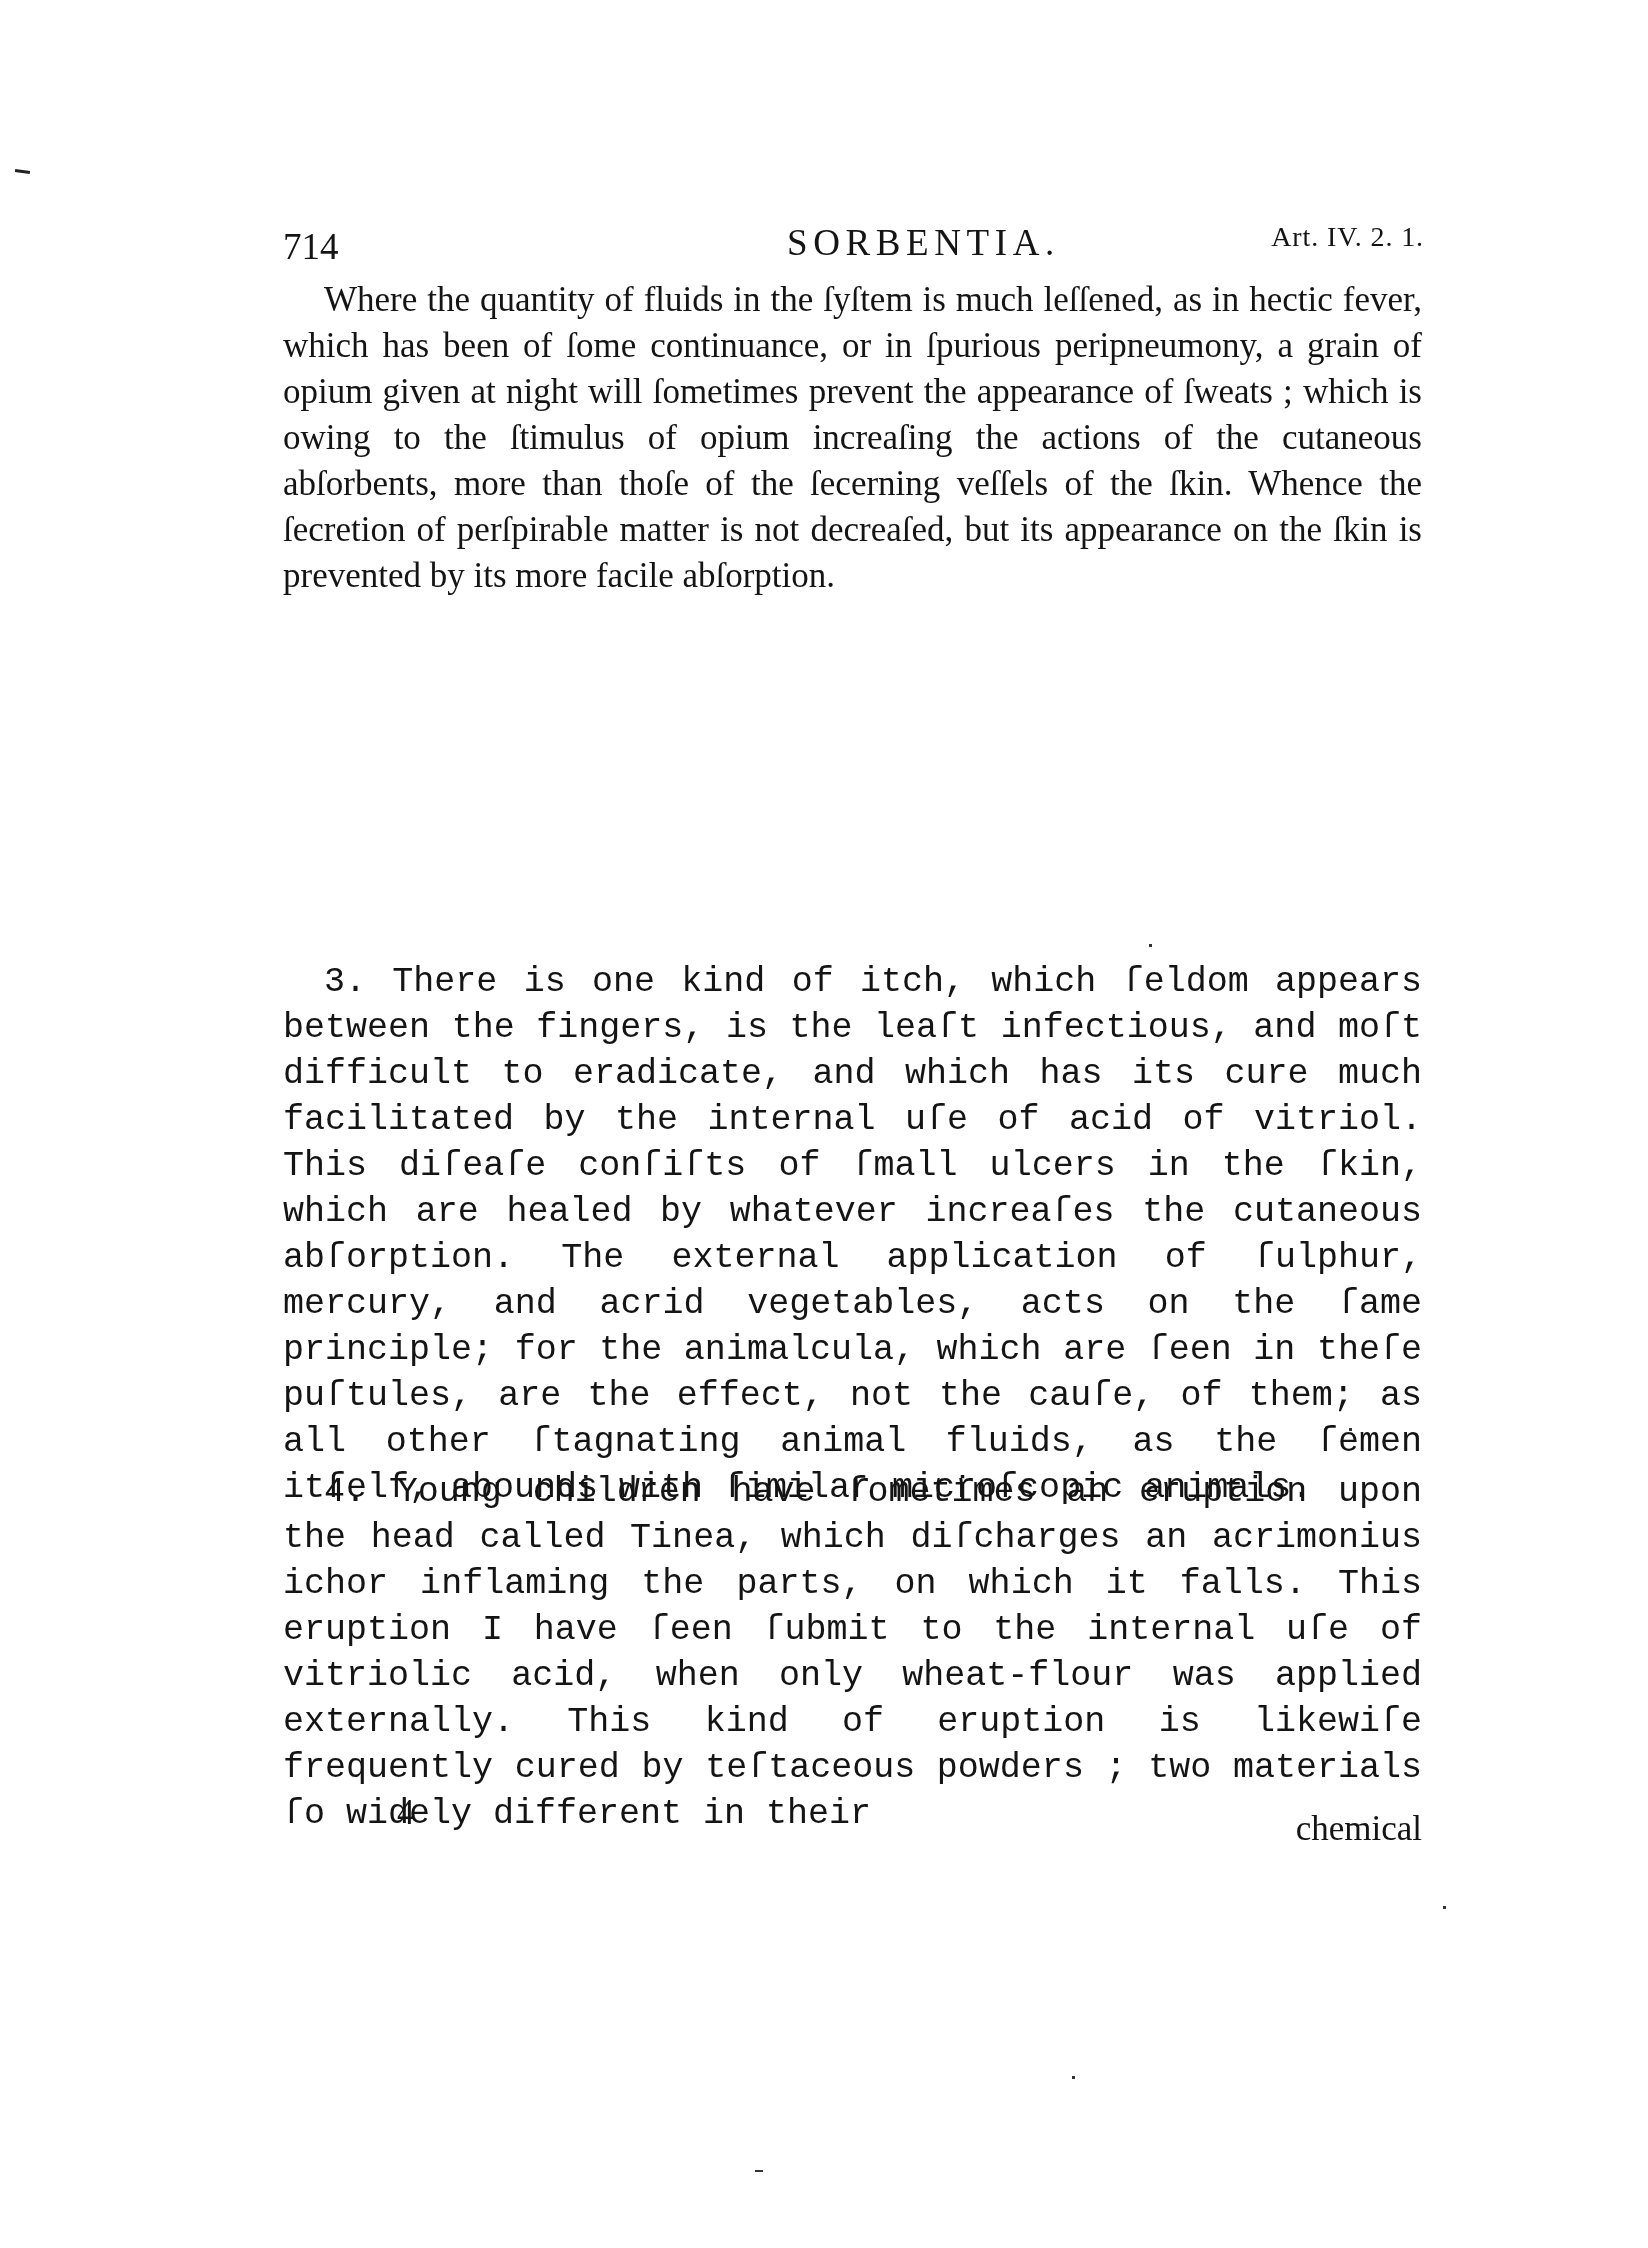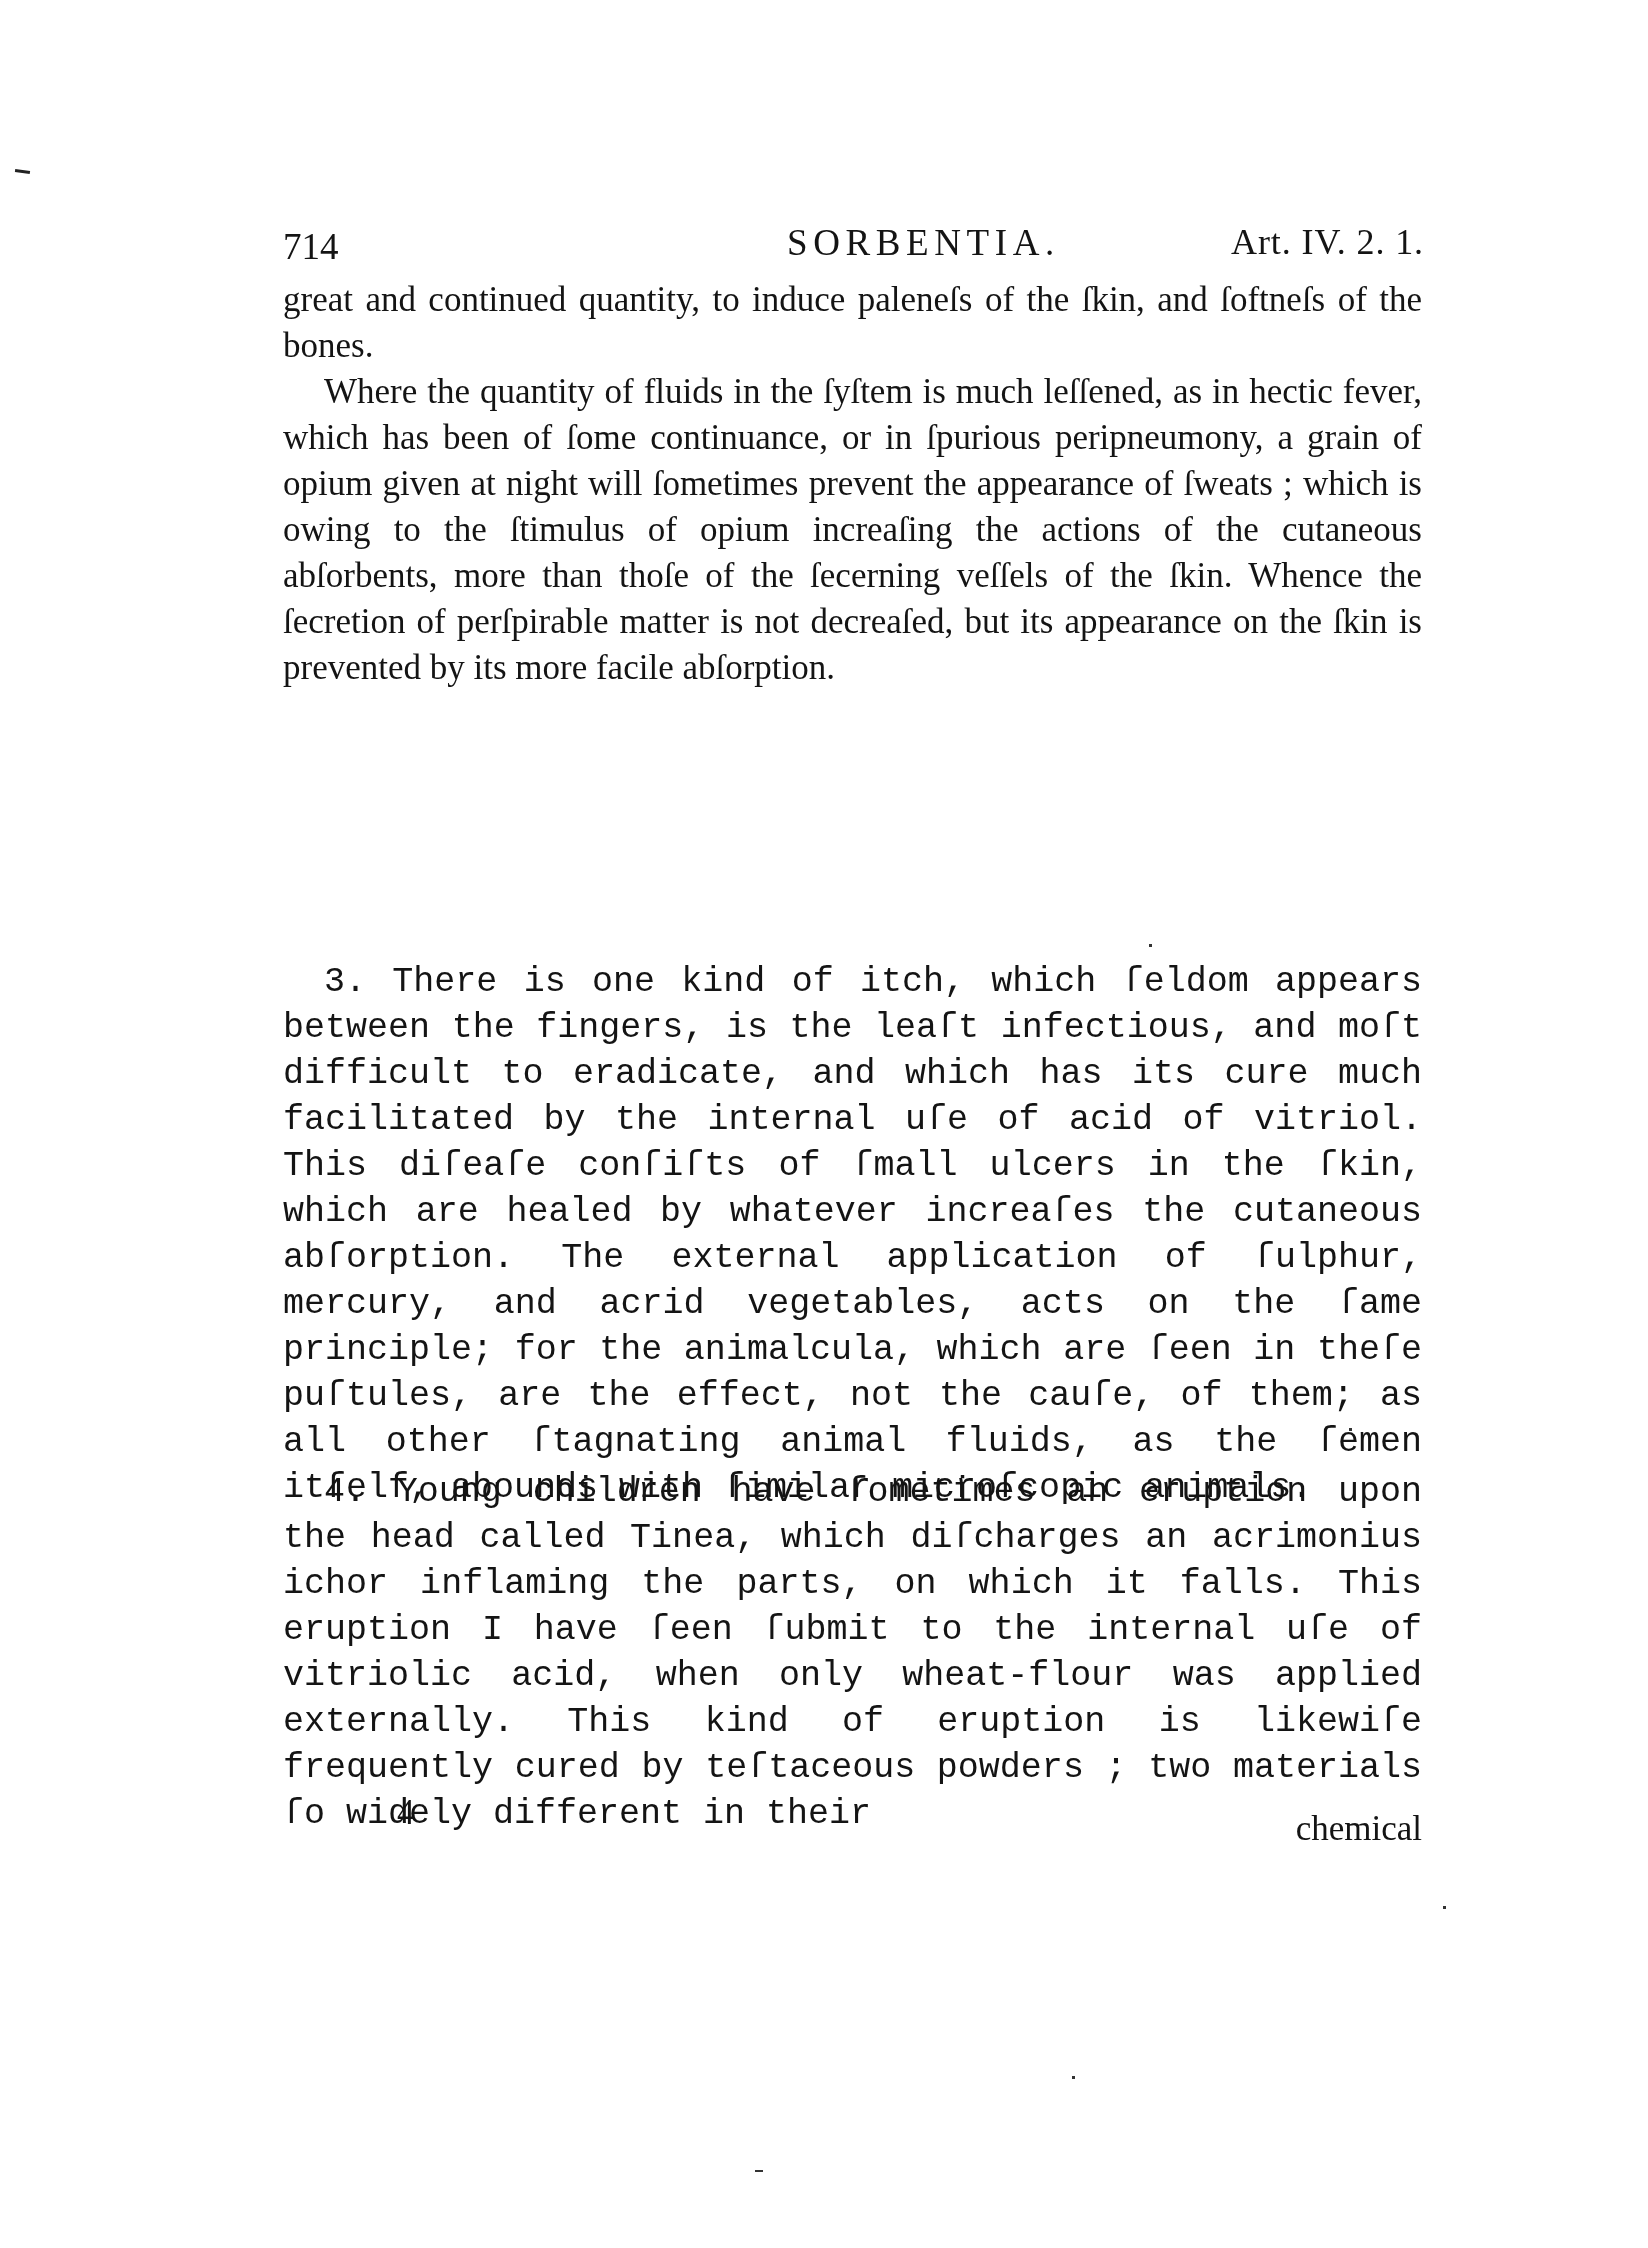--- a/index.html
+++ b/index.html
@@ -49,21 +49,21 @@
       left: 504px;
       top: 0;
       font-size: 37px;
       letter-spacing: 5.6px;
       text-align: center;
     }
     .header .section-ref {
       position: absolute;
       right: 0;
       top: 0;
-      font-size: 36px;
+      font-size: 28px;
       letter-spacing: 0.9px;
     }
     .text-block {
       position: absolute;
       left: 283px;
       width: 1139px;
       font-size: 35px;
       line-height: 46px;
       text-align: justify;
       text-align-last: left;
@@ -110,21 +110,20 @@
 
   <div class="margin-mark"></div>
 
   <div class="header">
     <span class="page-number">714</span>
     <span class="running-title">SORBENTIA.</span>
     <span class="section-ref sc">Art. IV. 2. 1.</span>
   </div>
 
   <div class="text-block block-1">
-    <p>great and continued quantity, to induce paleneſs of the ſkin, and ſoftneſs of the bones.</p>
     <p class="indent">Where the quantity of fluids in the ſyſtem is much leſſened, as in hectic fever, which has been of ſome continuance, or in ſpurious peripneumony, a grain of opium given at night will ſometimes prevent the appearance of ſweats ; which is owing to the ſtimulus of opium increaſing the actions of the cutaneous abſorbents, more than thoſe of the ſecerning veſſels of the ſkin. Whence the ſecretion of perſpirable matter is not decreaſed, but its appearance on the ſkin is prevented by its more facile abſorption.</p>
   </div>
 
   <div class="text-block block-2">
     <p class="indent">3. There is one kind of itch, which ſeldom appears between the fingers, is the leaſt infectious, and moſt difficult to eradicate, and which has its cure much facilitated by the internal uſe of acid of vitriol. This diſeaſe conſiſts of ſmall ulcers in the ſkin, which are healed by whatever increaſes the cutaneous abſorption. The external application of ſulphur, mercury, and acrid vegetables, acts on the ſame principle; for the animalcula, which are ſeen in theſe puſtules, are the effect, not the cauſe, of them; as all other ſtagnating animal fluids, as the ſemen itſelf, abounds with ſimilar microſcopic animals.</p>
   </div>
 
   <div class="text-block block-3">
     <p class="indent">4. Young children have ſometimes an eruption upon the head called Tinea, which diſcharges an acrimonius ichor inflaming the parts, on which it falls. This eruption I have ſeen ſubmit to the internal uſe of vitriolic acid, when only wheat-flour was applied externally. This kind of eruption is likewiſe frequently cured by teſtaceous powders ; two materials ſo widely different in their</p>
   </div>

